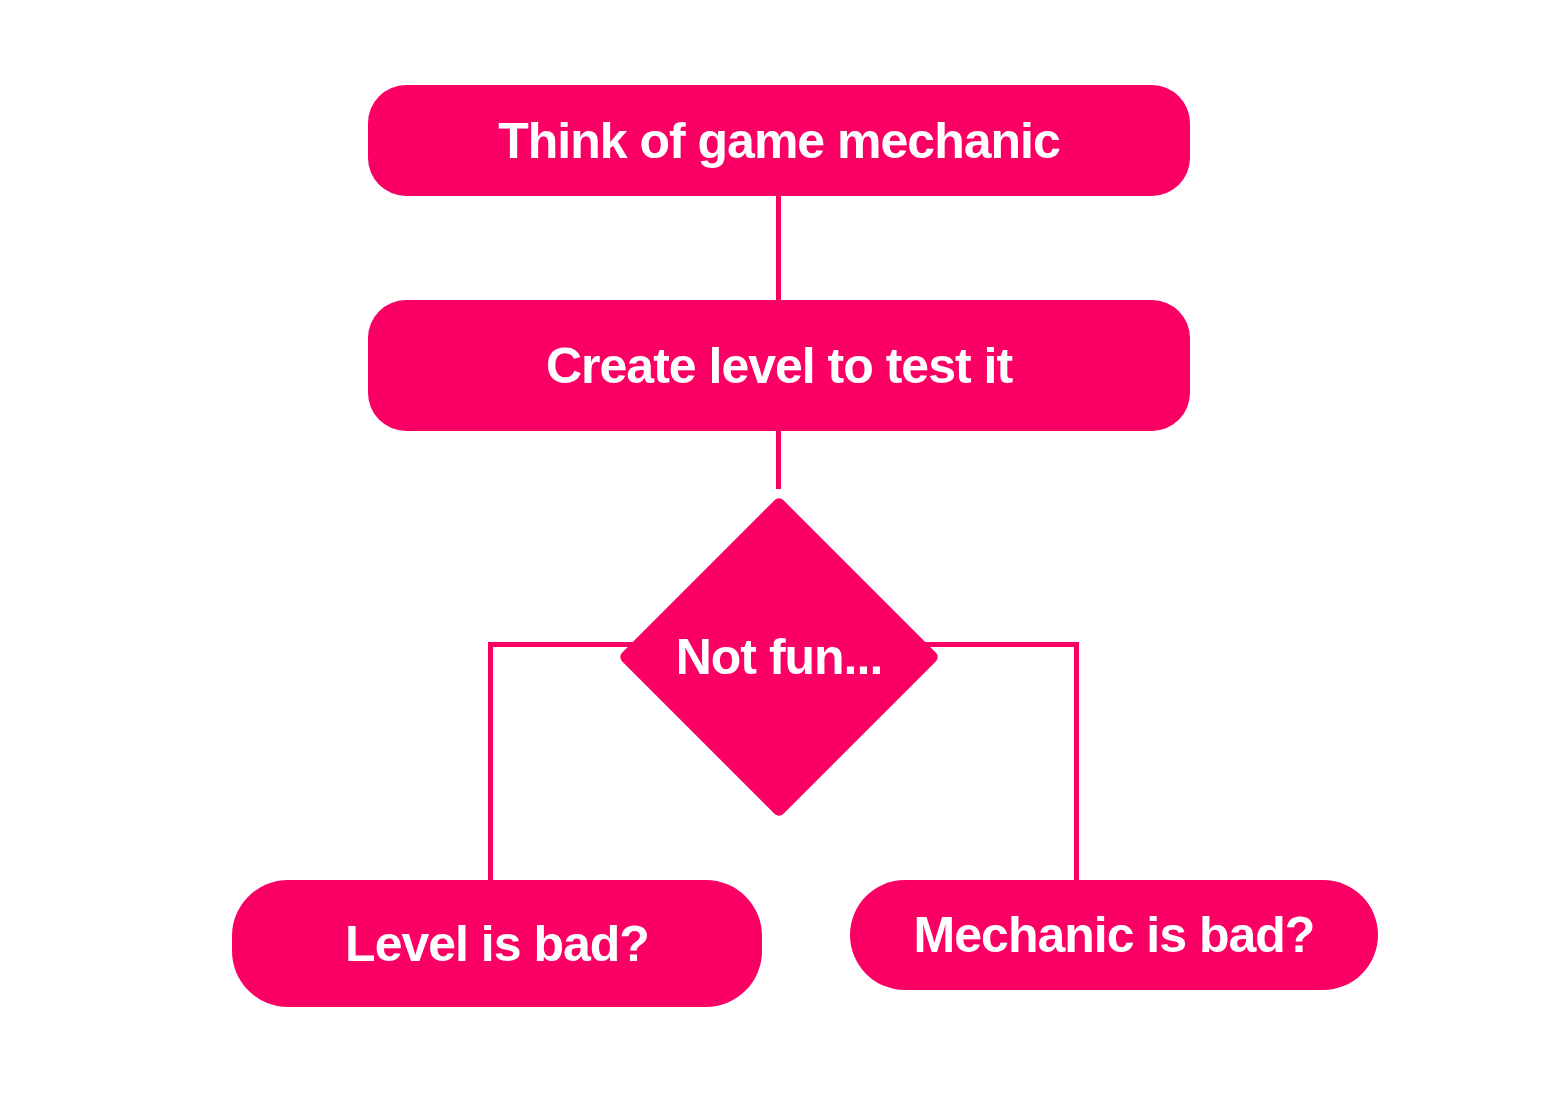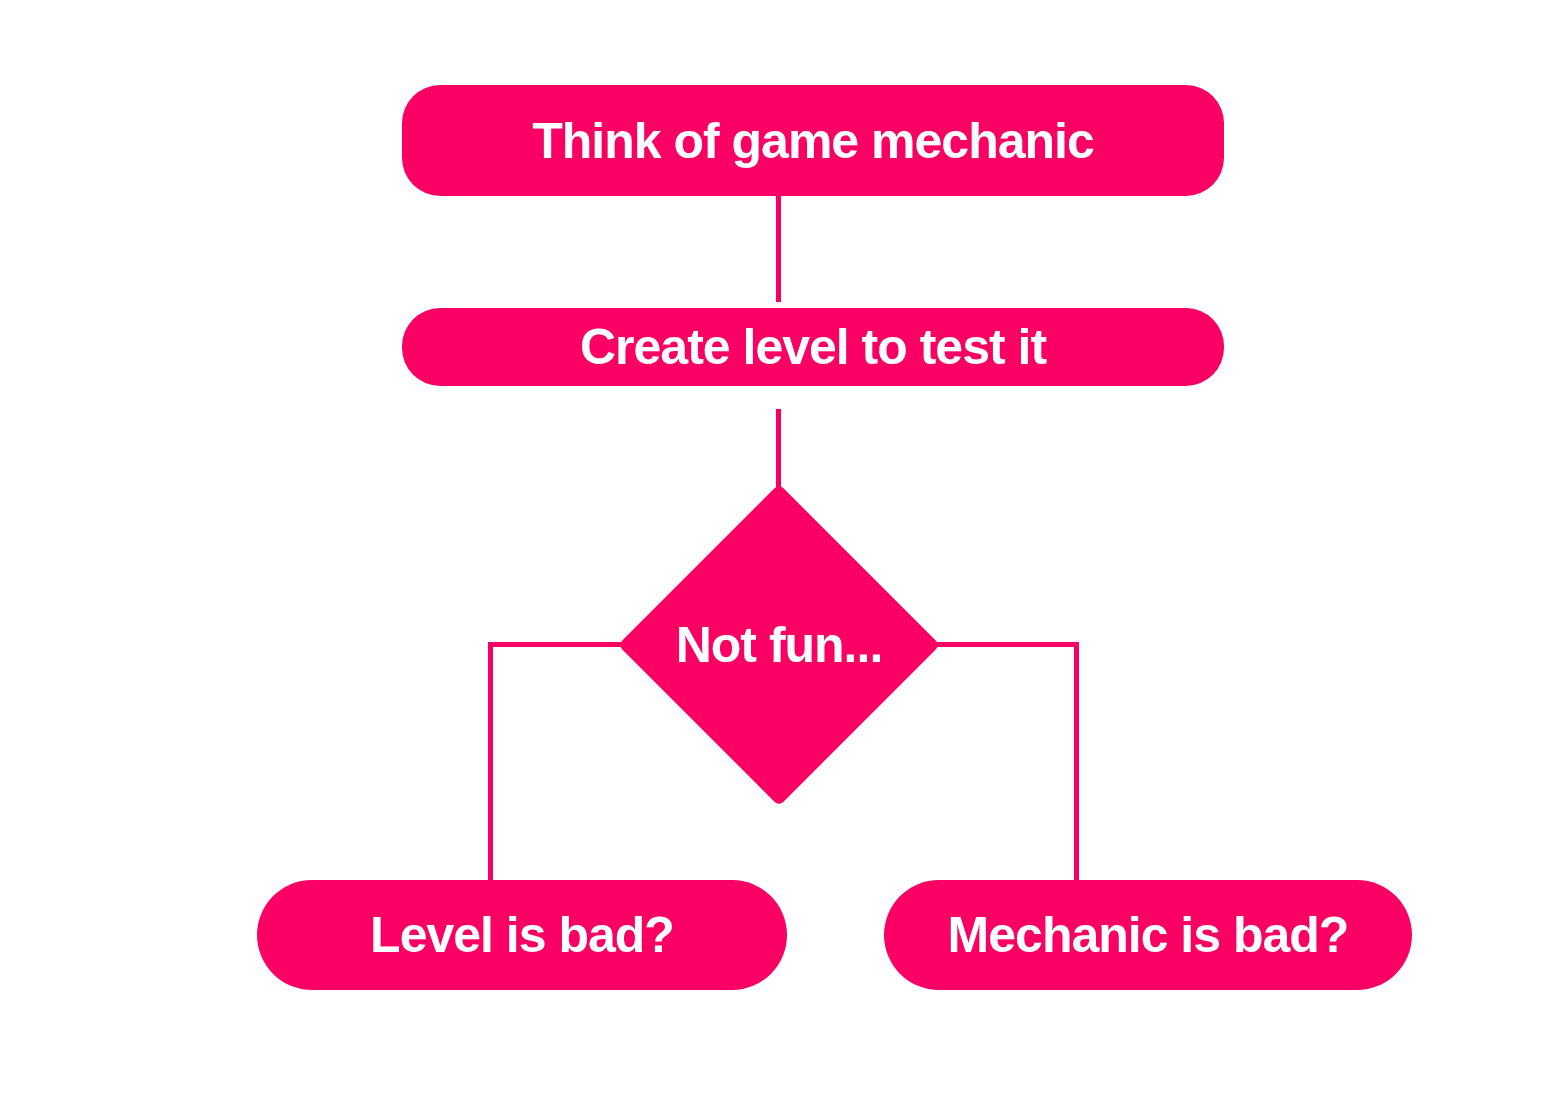--- a/index.html
+++ b/index.html
@@ -24,37 +24,36 @@
     background: var(--accent);
     color: var(--text-on-accent);
     display: flex;
     align-items: center;
     justify-content: center;
     font-weight: 700;
     font-size: 50px;
     letter-spacing: -1px;
     white-space: nowrap;
     text-align: center;
-    margin-left: 34px;
   }
   .process { border-radius: 38px; }
   .pill    { border-radius: 56px; }
 
   
   .node-think  { left: 368px; top:  85px; width: 822px; height: 111px; }
-  .node-create { left: 368px; top: 308px; width: 822px; height: 78px; }
+  .node-create { left: 368px; top: 300px; width: 822px; height: 131px; }
 
   
-  .node-level    { left: 223px; top: 880px; width: 530px; height: 110px; text-align: center; }
+  .node-level    { left: 232px; top: 880px; width: 530px; height: 127px; text-align: center; }
   .node-mechanic { left: 850px; top: 880px; width: 528px; height: 110px; }
 
   
   .diamond-wrap {
     position: absolute;
-    left: 665px; top: 531px;
+    left: 665px; top: 543px;
     width: 228px; height: 228px;
   }
   .diamond-shape {
     position: absolute;
     inset: 0;
     background: var(--accent);
     transform: rotate(45deg);
     border-radius: 6px;
   }
   .diamond-label {

